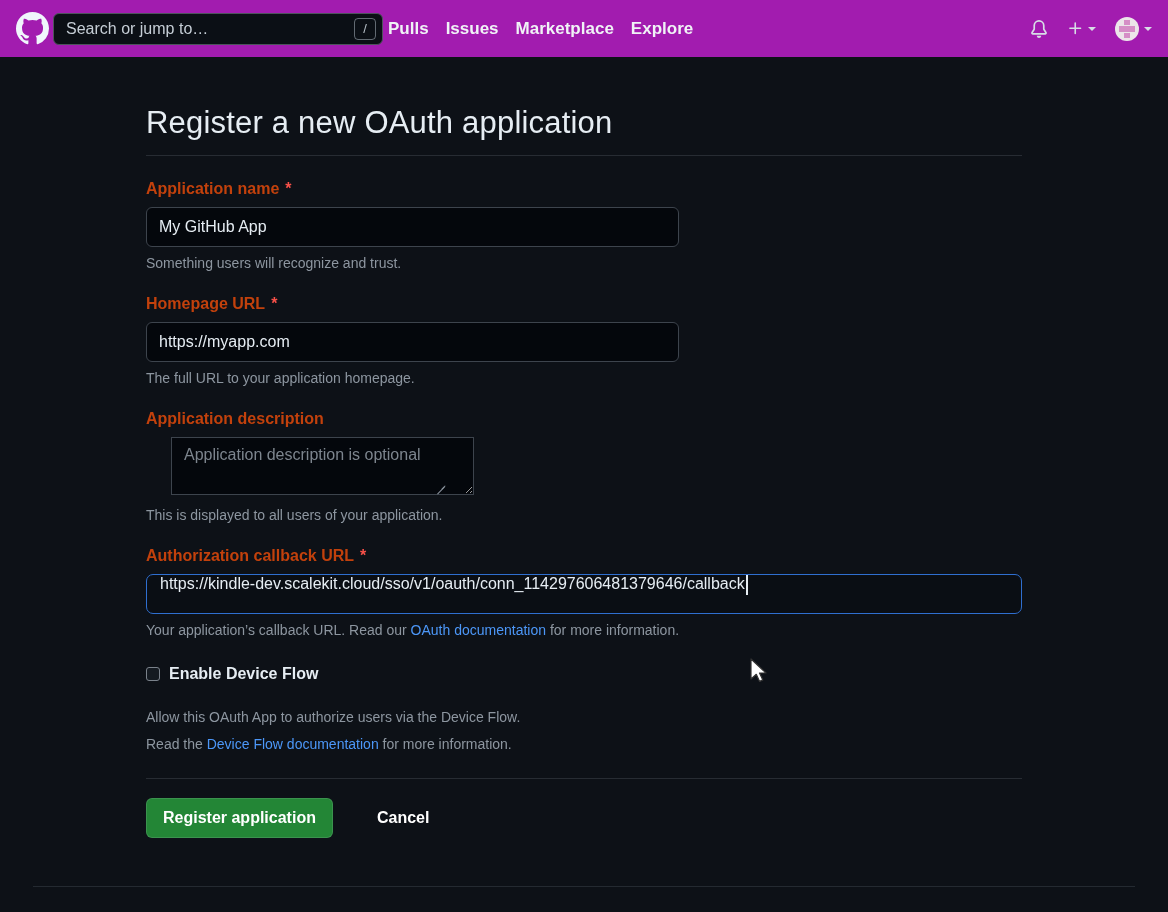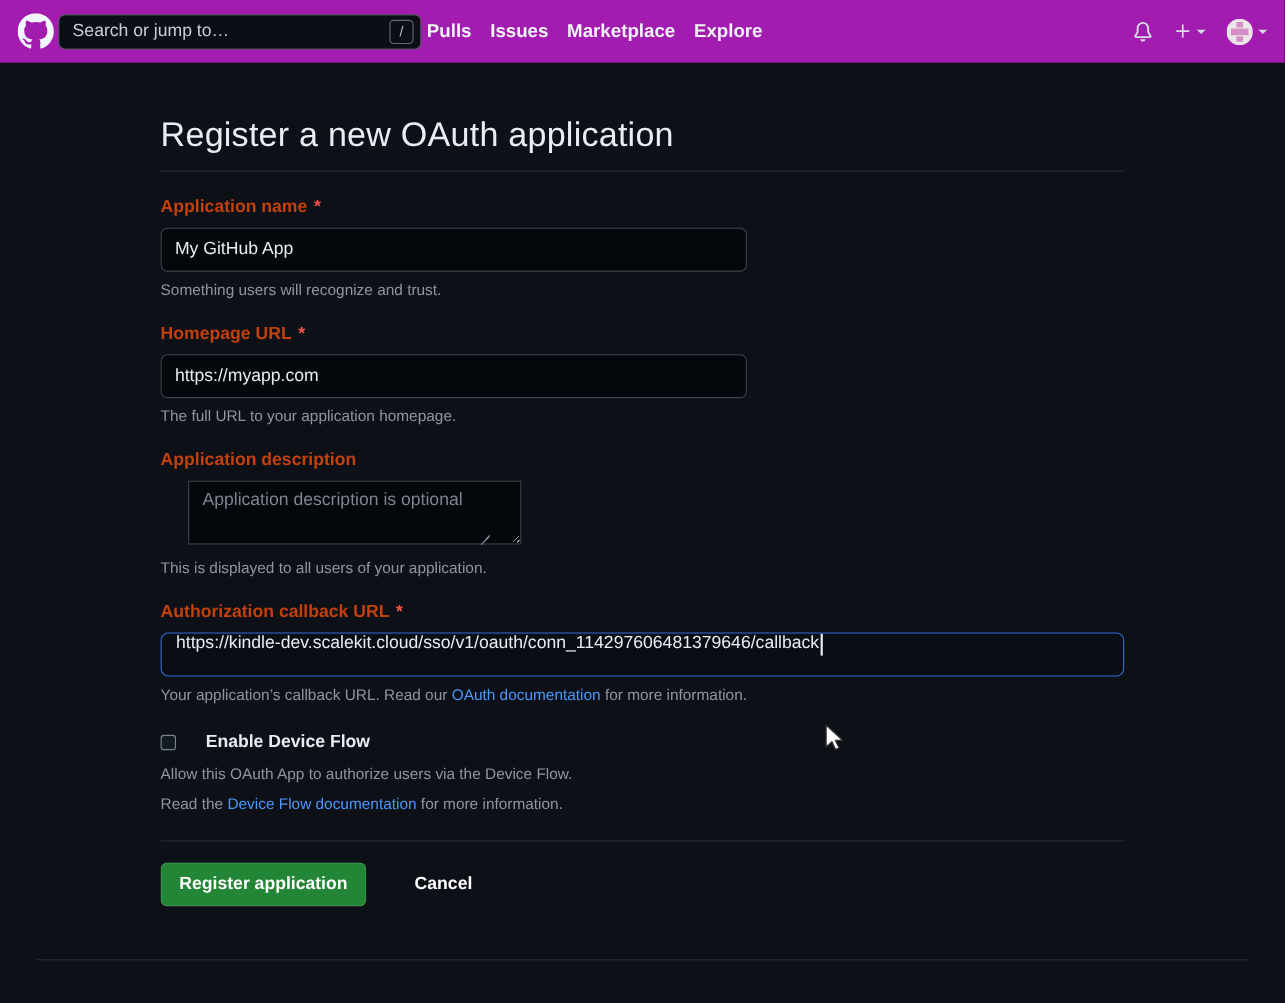--- a/index.html
+++ b/index.html
@@ -127,31 +127,31 @@
     display: flex; align-items: flex-start;
     padding: 0 13px;
     font-size: 16px;
     color: #e6edf3;
     cursor: text;
     white-space: nowrap; overflow: hidden;
   }
   .text-caret { display: inline-block; width: 2px; height: 20px; background: #e6edf3; margin-left: 1px; flex: none; }
 
   .checkbox-section { margin-top: 27px; }
-  .checkbox-row { display: flex; align-items: center; gap: 27px; }
+  .checkbox-row { display: flex; align-items: center; gap: 9px; }
   .checkbox {
     width: 14px; height: 14px;
     border: 1px solid #7a828b;
     border-radius: 3px;
     background: #141a21;
     cursor: pointer;
     flex: none;
   }
   .checkbox-label { font-size: 16px; font-weight: 700; color: #e6edf3; cursor: pointer; }
-  .device-help { margin-top: 11px; font-size: 14px; color: #8d96a0; }
+  .device-help { margin-top: 26px; font-size: 14px; color: #8d96a0; }
   .device-help + .device-help { margin-top: 11px; }
 
   .form-hr { border: none; border-top: 1px solid #272c33; margin: 26px 0 0 0; }
 
   .button-row { margin-top: 19px; display: flex; align-items: center; gap: 44px; }
   .btn-primary {
     height: 40px;
     padding: 0 16px;
     background: #2ea043;
     background: #238636;

